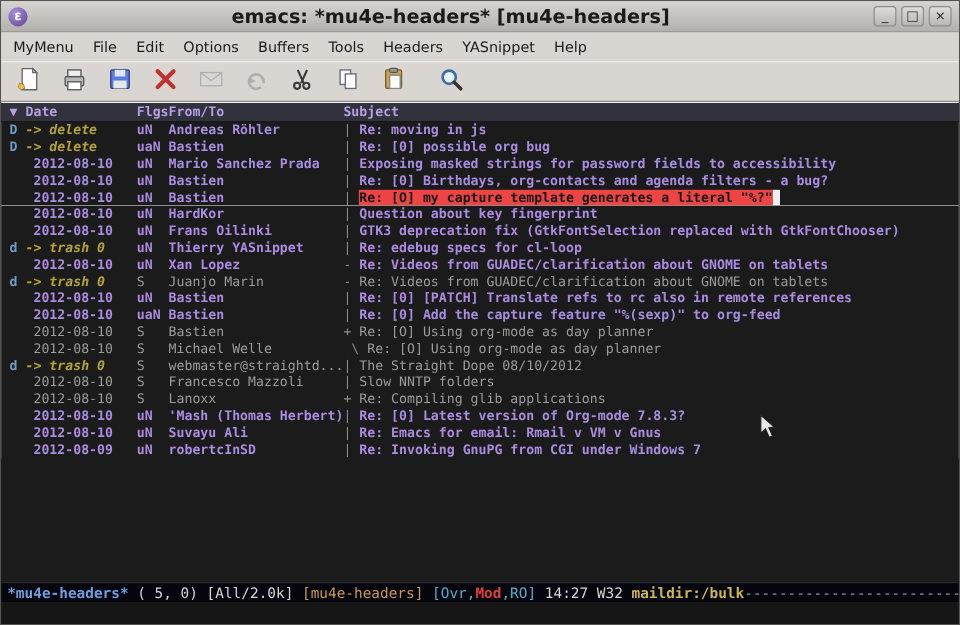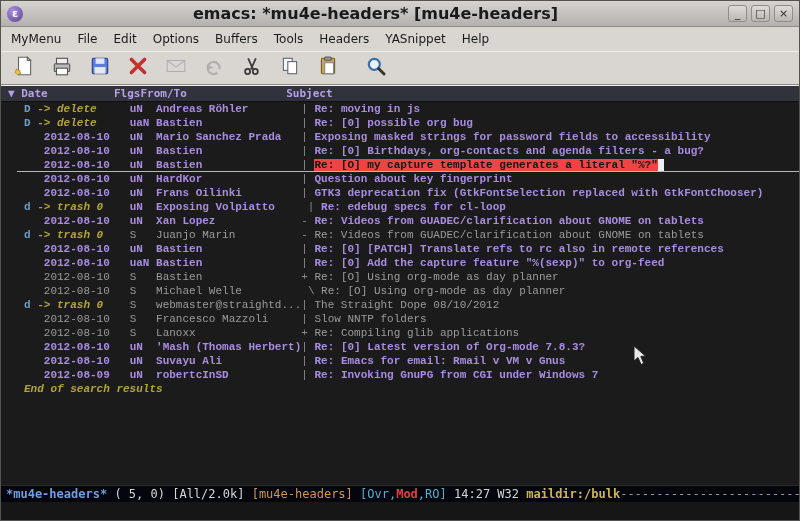--- a/index.html
+++ b/index.html
@@ -36,21 +36,21 @@
   .tbtn.disabled { opacity:.40; filter:grayscale(1); }
   .tbtn.gap { margin-left:10px; }
 
   
   .frame { flex:1; display:flex; flex-direction:column; background:#1b1b1b;
            border-top:1px solid #f4f2ef; font-family:"DejaVu Sans Mono", monospace; }
   .headerline { flex:0 0 16px; height:16px; line-height:16px; background:#32323c;
                 border-bottom:1px solid #101014; font-size:11px; font-weight:bold;
                 white-space:pre; padding-left:7px; color:#b5a0e6; overflow:hidden; }
   .hl-seg { color:#b5a0e6; }
-  .rows { flex:0 0 auto; padding-left:16px;font-family:Liberation Mono, monospace; }
+  .rows { flex:0 0 auto; padding-left:0; }
   .row { height:14px; line-height:14px; font-size:11px; white-space:pre; padding-left:7px;
          overflow:hidden; }
   .row.current { box-shadow: inset 0 -1px 0 #b8b8b8; }
   .unread { color:#a98ce0; font-weight:bold; }
   .read   { color:#9b9b9b; }
   .markletter { color:#6d9dc6; font-weight:bold; }
   .action { color:#b3a33a; font-style:italic; font-weight:bold; }
   .thread { color:#8c8c8c; }
   .pad { color:#1b1b1b; }
   .region { background:#ef4444; color:#161616; font-weight:bold; }
@@ -170,34 +170,33 @@
   <div class="frame">
     <div class="headerline"><span class="hl-seg">▼ Date          </span><span class="hl-seg">Flgs</span><span class="hl-seg">From/To               </span><span class="hl-seg">Subject</span></div>
     <div class="rows">
         <div class="row"><span class="markletter">D </span><span class="action">-&gt; delete</span><span class="pad">     </span><span class="unread">uN  </span><span class="unread">Andreas Röhler        </span><span class="thread">| </span><span class="unread">Re: moving in js</span></div>
         <div class="row"><span class="markletter">D </span><span class="action">-&gt; delete</span><span class="pad">     </span><span class="unread">uaN </span><span class="unread">Bastien               </span><span class="thread">| </span><span class="unread">Re: [0] possible org bug</span></div>
         <div class="row"><span class="pad">   </span><span class="unread">2012-08-10</span><span class="pad">   </span><span class="unread">uN  </span><span class="unread">Mario Sanchez Prada   </span><span class="thread">| </span><span class="unread">Exposing masked strings for password fields to accessibility</span></div>
         <div class="row"><span class="pad">   </span><span class="unread">2012-08-10</span><span class="pad">   </span><span class="unread">uN  </span><span class="unread">Bastien               </span><span class="thread">| </span><span class="unread">Re: [0] Birthdays, org-contacts and agenda filters - a bug?</span></div>
         <div class="row current"><span class="pad">   </span><span class="unread">2012-08-10</span><span class="pad">   </span><span class="unread">uN  </span><span class="unread">Bastien               </span><span class="thread">| </span><span class="region">Re: [O] my capture template generates a literal "%?"</span><span class="cursor"> </span></div>
         <div class="row"><span class="pad">   </span><span class="unread">2012-08-10</span><span class="pad">   </span><span class="unread">uN  </span><span class="unread">HardKor               </span><span class="thread">| </span><span class="unread">Question about key fingerprint</span></div>
         <div class="row"><span class="pad">   </span><span class="unread">2012-08-10</span><span class="pad">   </span><span class="unread">uN  </span><span class="unread">Frans Oilinki         </span><span class="thread">| </span><span class="unread">GTK3 deprecation fix (GtkFontSelection replaced with GtkFontChooser)</span></div>
-        <div class="row"><span class="markletter">d </span><span class="action">-&gt; trash 0</span><span class="pad">    </span><span class="unread">uN  </span><span class="unread">Exposing Volpiatto     </span><span class="thread">| </span><span class="unread">Re: edebug specs for cl-loop</span></div>
+        <div class="row"><span class="markletter">d </span><span class="action">-&gt; trash 0</span><span class="pad">    </span><span class="unread">uN  </span><span class="unread">Thierry YASnippet     </span><span class="thread">| </span><span class="unread">Re: edebug specs for cl-loop</span></div>
         <div class="row"><span class="pad">   </span><span class="unread">2012-08-10</span><span class="pad">   </span><span class="unread">uN  </span><span class="unread">Xan Lopez             </span><span class="thread">- </span><span class="unread">Re: Videos from GUADEC/clarification about GNOME on tablets</span></div>
         <div class="row"><span class="markletter">d </span><span class="action">-&gt; trash 0</span><span class="pad">    </span><span class="read">S   </span><span class="read">Juanjo Marin          </span><span class="thread">- </span><span class="read">Re: Videos from GUADEC/clarification about GNOME on tablets</span></div>
         <div class="row"><span class="pad">   </span><span class="unread">2012-08-10</span><span class="pad">   </span><span class="unread">uN  </span><span class="unread">Bastien               </span><span class="thread">| </span><span class="unread">Re: [0] [PATCH] Translate refs to rc also in remote references</span></div>
         <div class="row"><span class="pad">   </span><span class="unread">2012-08-10</span><span class="pad">   </span><span class="unread">uaN </span><span class="unread">Bastien               </span><span class="thread">| </span><span class="unread">Re: [0] Add the capture feature "%(sexp)" to org-feed</span></div>
         <div class="row"><span class="pad">   </span><span class="read">2012-08-10</span><span class="pad">   </span><span class="read">S   </span><span class="read">Bastien               </span><span class="thread">+ </span><span class="read">Re: [O] Using org-mode as day planner</span></div>
         <div class="row"><span class="pad">   </span><span class="read">2012-08-10</span><span class="pad">   </span><span class="read">S   </span><span class="read">Michael Welle         </span><span class="thread"> \ </span><span class="read">Re: [O] Using org-mode as day planner</span></div>
         <div class="row"><span class="markletter">d </span><span class="action">-&gt; trash 0</span><span class="pad">    </span><span class="read">S   </span><span class="read">webmaster@straightd...</span><span class="thread">| </span><span class="read">The Straight Dope 08/10/2012</span></div>
         <div class="row"><span class="pad">   </span><span class="read">2012-08-10</span><span class="pad">   </span><span class="read">S   </span><span class="read">Francesco Mazzoli     </span><span class="thread">| </span><span class="read">Slow NNTP folders</span></div>
         <div class="row"><span class="pad">   </span><span class="read">2012-08-10</span><span class="pad">   </span><span class="read">S   </span><span class="read">Lanoxx                </span><span class="thread">+ </span><span class="read">Re: Compiling glib applications</span></div>
         <div class="row"><span class="pad">   </span><span class="unread">2012-08-10</span><span class="pad">   </span><span class="unread">uN  </span><span class="unread">'Mash (Thomas Herbert)</span><span class="thread">| </span><span class="unread">Re: [0] Latest version of Org-mode 7.8.3?</span></div>
         <div class="row"><span class="pad">   </span><span class="unread">2012-08-10</span><span class="pad">   </span><span class="unread">uN  </span><span class="unread">Suvayu Ali            </span><span class="thread">| </span><span class="unread">Re: Emacs for email: Rmail v VM v Gnus</span></div>
         <div class="row"><span class="pad">   </span><span class="unread">2012-08-09</span><span class="pad">   </span><span class="unread">uN  </span><span class="unread">robertcInSD           </span><span class="thread">| </span><span class="unread">Re: Invoking GnuPG from CGI under Windows 7</span></div>
-        <div class="row"><span class="action">End of search results</span></div>
       </div>
     <div class="filler"></div>
     <div class="modeline"><span class="mlblue">*mu4e-headers*</span><span class="mlwhite"> ( 5, 0) [All/2.0k] </span><span class="mlorange">[mu4e-headers]</span><span class="mlwhite"> </span><span class="mlcyan">[Ovr,</span><span class="mlred">Mod</span><span class="mlcyan">,RO]</span><span class="mlwhite"> 14:27 W32 </span><span class="mlyellow">maildir:/bulk</span><span class="mldash">--------------------------------------------</span></div>
     <div class="minibuffer"></div>
   </div>
 
   <svg class="mouse" viewBox="0 0 16 22">
     <path d="M1 1 L1 16 L5 12.5 L8 19.5 L10.8 18.3 L7.8 11.5 L12.5 11 Z" fill="#e8e8e8" stroke="#222" stroke-width="1"></path>
   </svg>
 </div>

